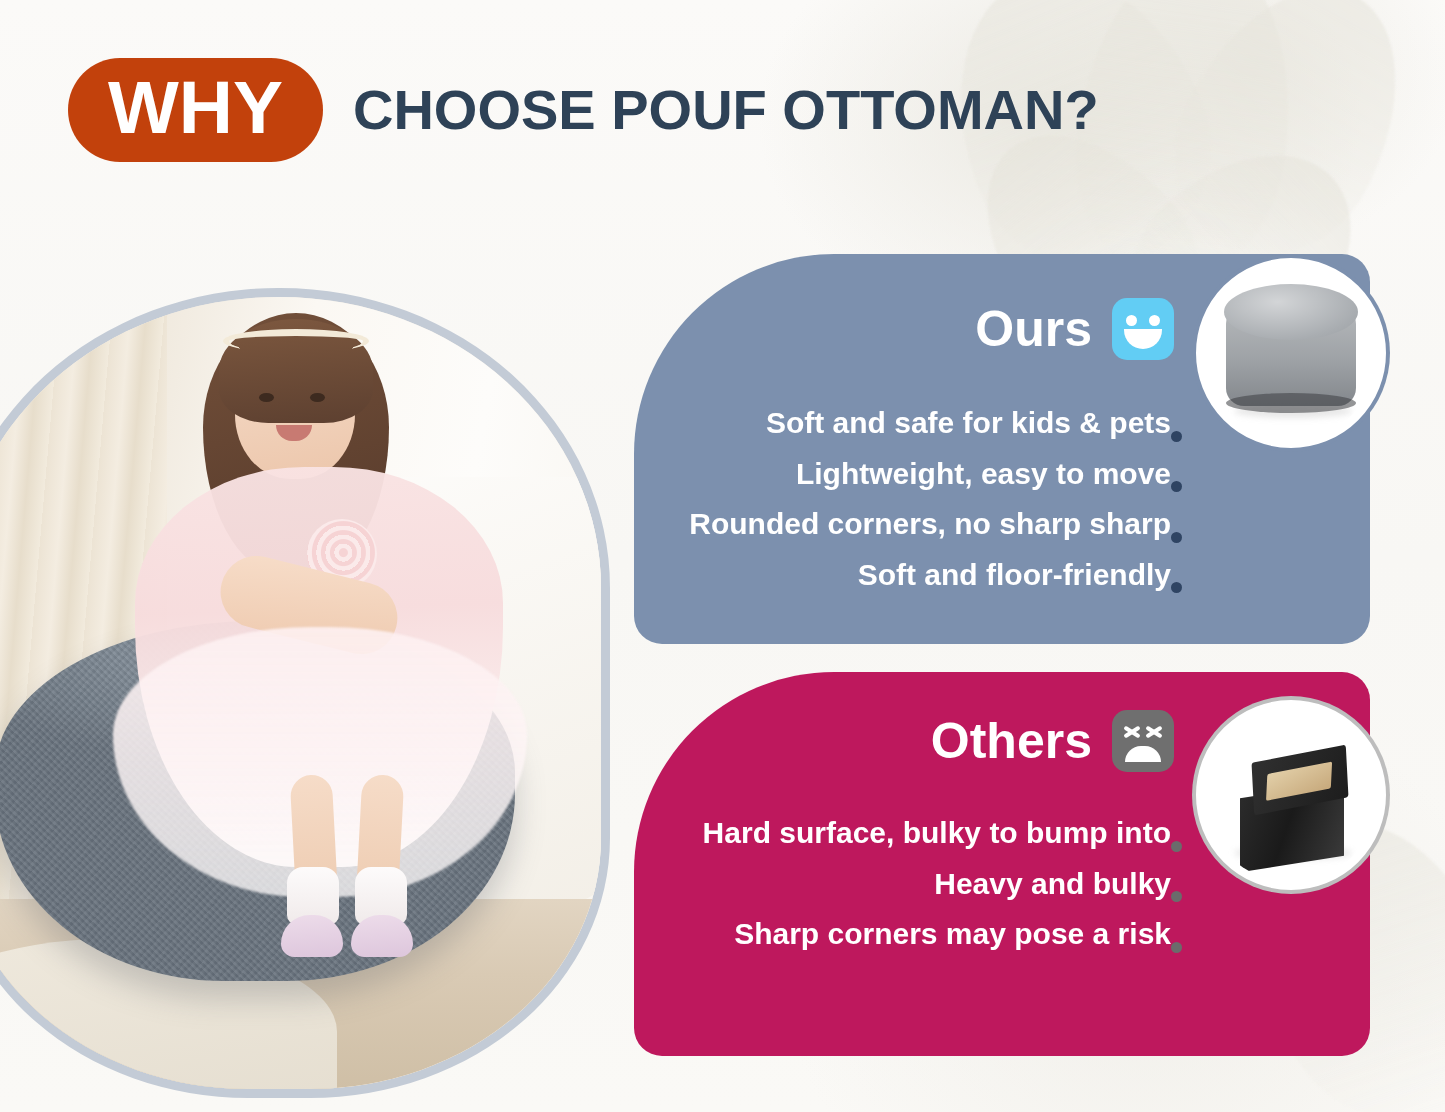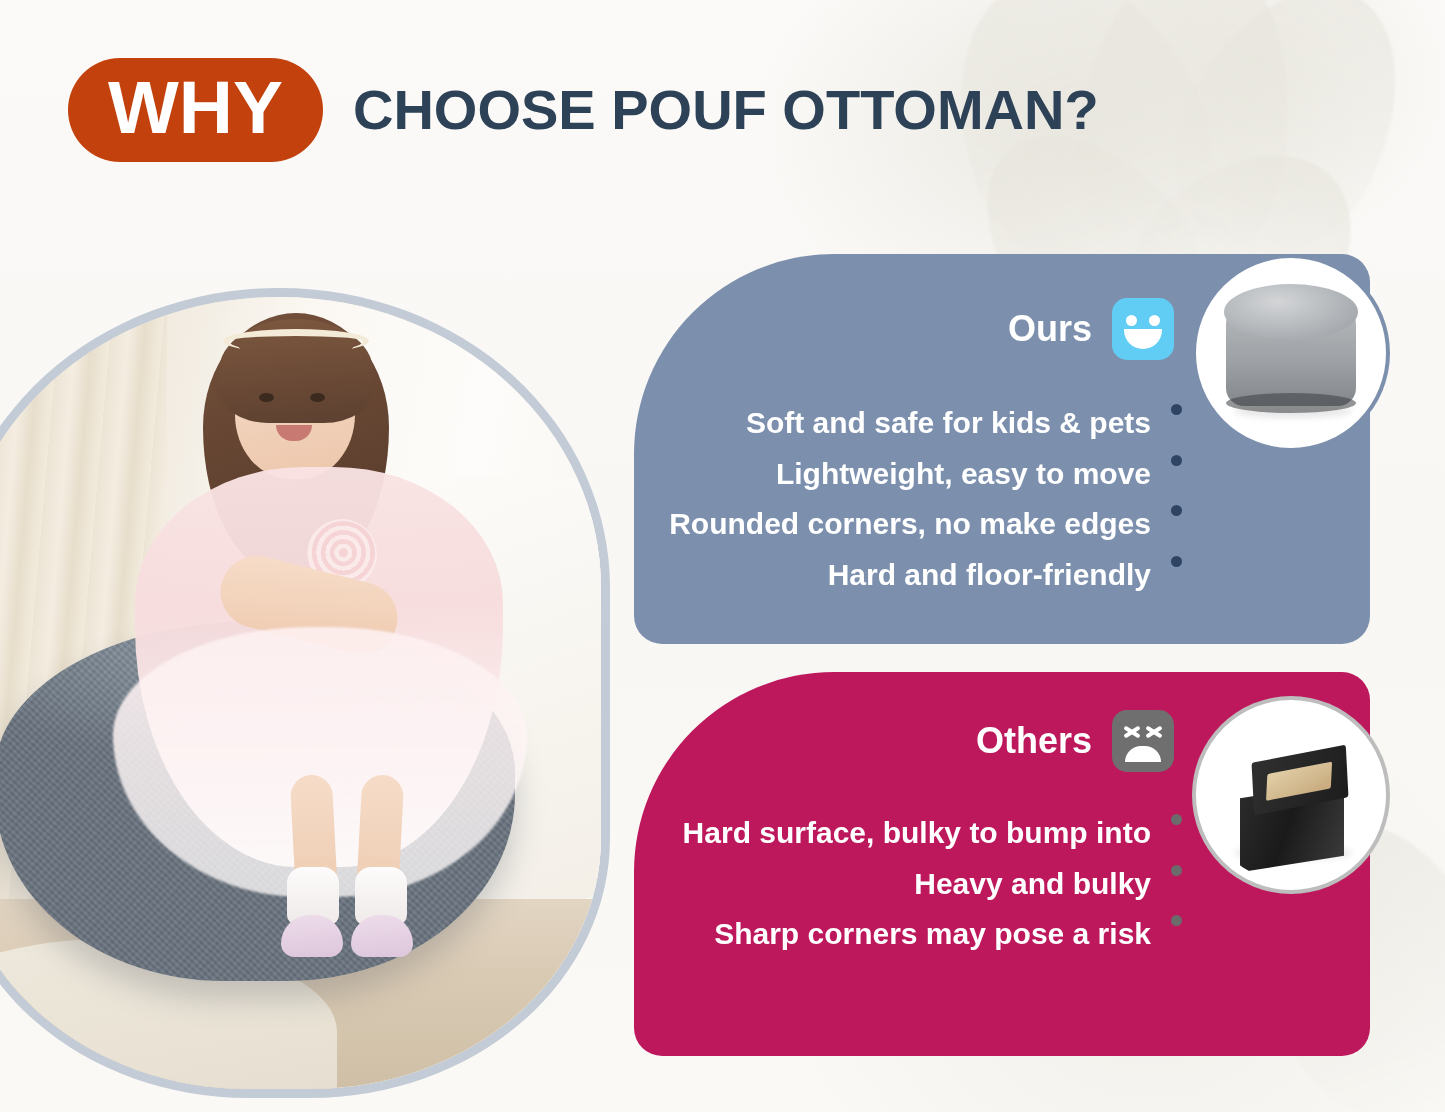--- a/index.html
+++ b/index.html
@@ -251,21 +251,21 @@
     position: absolute;
     display: flex;
     align-items: center;
     gap: 20px;
   }
   .panel-ours .panel-head { right: 196px; top: 44px; }
   .panel-others .panel-head { right: 196px; top: 38px; }
 
   .panel-title {
     color: #ffffff;
-    font-size: 36px;
+    font-size: 50px;
     font-weight: bold;
     line-height: 1;
   }
 
   .emoji-badge {
     width: 62px; height: 62px;
     border-radius: 15px;
     position: relative;
     flex: none;
   }
@@ -303,22 +303,21 @@
     right: 188px;
     display: flex;
     flex-direction: column;
     align-items: flex-end;
   }
   .panel-ours .bullets { top: 150px; gap: 13px; }
   .panel-others .bullets { top: 142px; gap: 13px; }
 
   .bullet-row {
     display: flex;
-    align-items: flex-start;
-    gap: 20px;
+    align-items: flex-end;
   }
   .bullet-text {
     color: #ffffff;
     font-size: 30px;
     font-weight: bold;
     line-height: 1.25;
     white-space: nowrap;
     text-align: right;
   }
   .bullet-dot {
@@ -470,25 +469,25 @@
     <div class="bullets">
       <div class="bullet-row">
         <span class="bullet-text">Soft and safe for kids &amp; pets</span>
         <span class="bullet-dot"></span>
       </div>
       <div class="bullet-row">
         <span class="bullet-text">Lightweight, easy to move</span>
         <span class="bullet-dot"></span>
       </div>
       <div class="bullet-row">
-        <span class="bullet-text">Rounded corners, no make edges</span>
-        <span class="bullet-dot"></span>
-      </div>
-      <div class="bullet-row">
-        <span class="bullet-text">Hard and floor-friendly</span>
+        <span class="bullet-text">Rounded corners, no sharp sharp</span>
+        <span class="bullet-dot"></span>
+      </div>
+      <div class="bullet-row">
+        <span class="bullet-text">Soft and floor-friendly</span>
         <span class="bullet-dot"></span>
       </div>
     </div>
   </div>
 
   <div class="thumb thumb-ours">
     <div class="thumb-inner">
       <div class="thumb-shadow"></div>
       <div class="ott-round"></div>
     </div>

